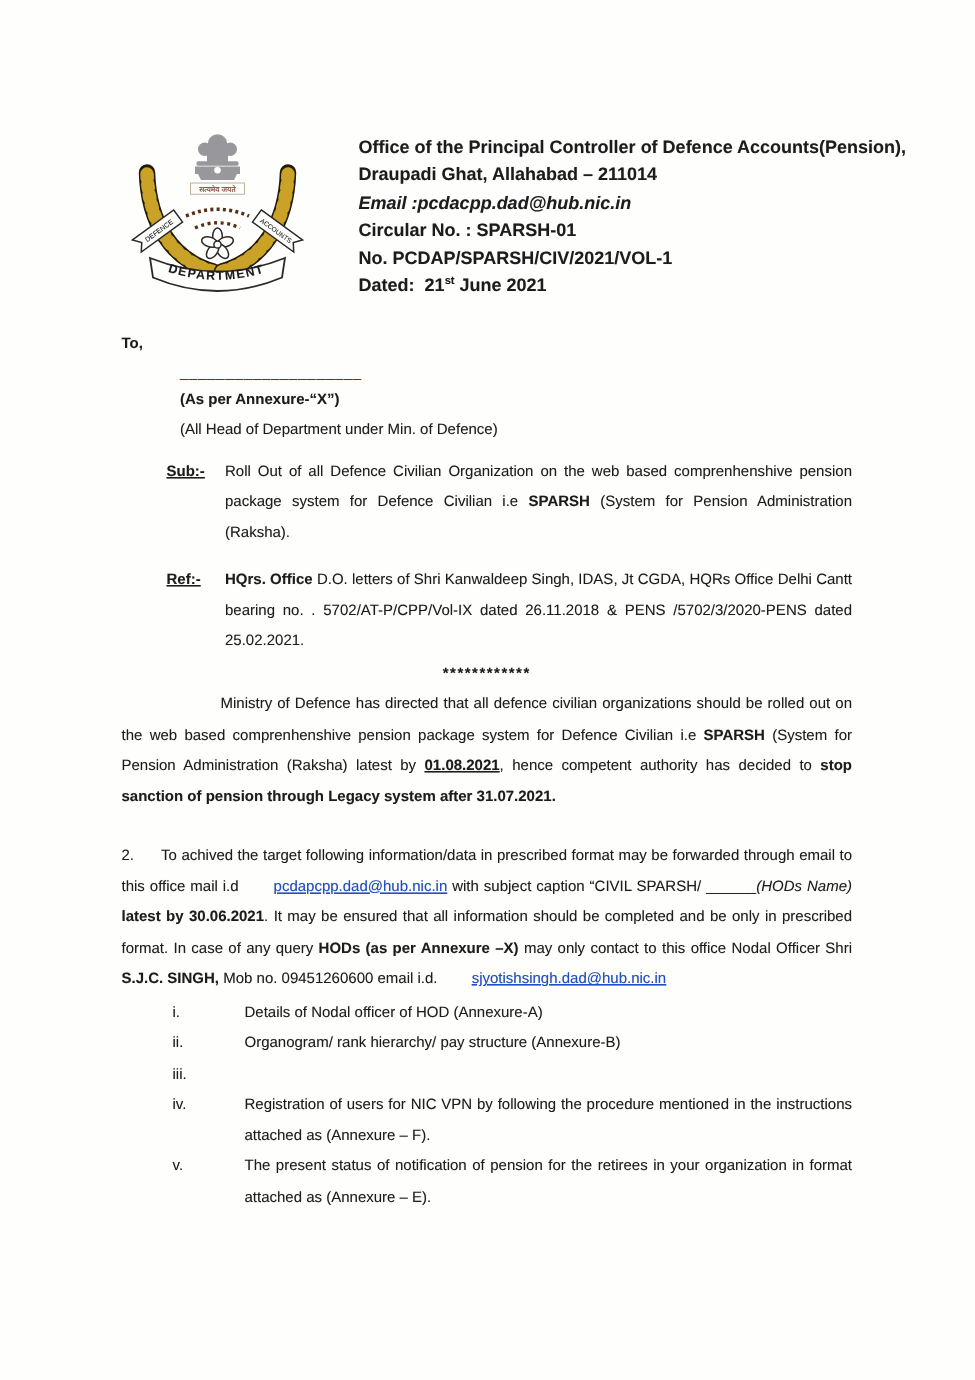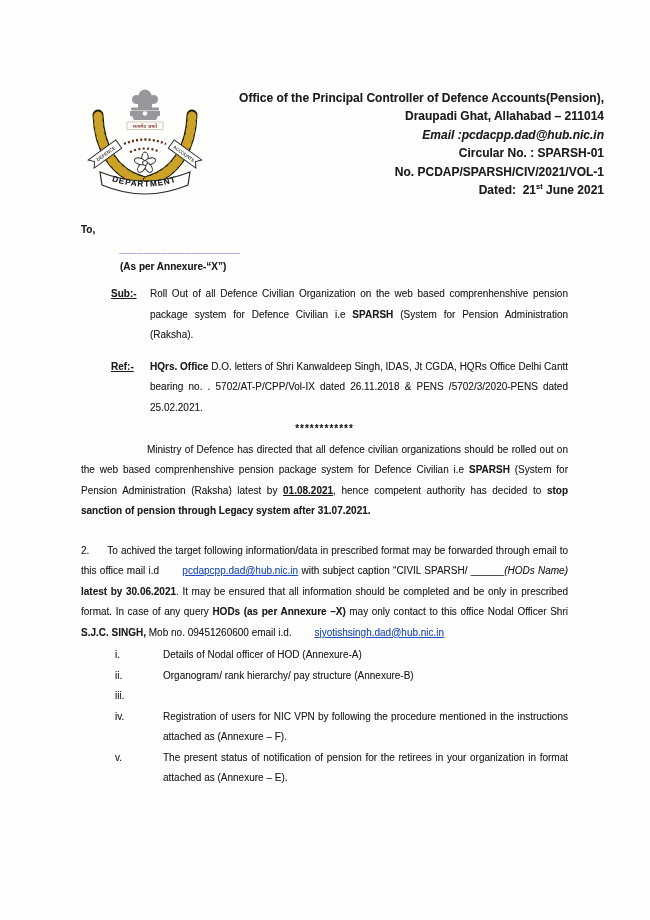--- a/index.html
+++ b/index.html
@@ -10,30 +10,30 @@
     height: 920px;
     background: #fefefd;
     font-family: "Liberation Sans", "DejaVu Sans", sans-serif;
     color: #1c1c1c;
     overflow: hidden;
     text-shadow: 0 0 0.5px rgba(45,45,45,0.35);
   }
   .logo-wrap { position: absolute; left: 84px; top: 84px; width: 122px; height: 120px; }
   .header-text {
     position: absolute; top: 89px; right: 46px;
-    text-align: right; font-size: 12px; line-height: 18.4px; font-weight: 700;
+    font-size: 12px; line-height: 18.4px; font-weight: 700;
   }
   .header-text .email { font-style: italic; }
   .body-flow {
     position: absolute; left: 81px; top: 220px; width: 487px;
     font-size: 10px; line-height: 20.5px;
   }
   .to { font-weight: 700; }
   .to-indent { margin-left: 39px; }
-  .blank-line { letter-spacing: 0.5px; color: #8b5cf6; line-height: 16px; font-style: italic; }
+  .blank-line { letter-spacing: 0.5px; color: #0c4a6e; line-height: 16px; }
   .annexure { font-weight: 700; }
   .lrow { display: flex; margin-left: 30px; }
   .sub-row { margin-top: 7px; }
   .ref-row { margin-top: 11px; }
   .lrow .lbl { flex: none; width: 39px; font-weight: 700; text-decoration: underline; }
   .lrow .txt { flex: 1; text-align: justify; }
   .stars { text-align: center; font-weight: 700; letter-spacing: 1px; margin-top: 1px; }
   .para1 { text-align: justify; text-indent: 66px; margin-top: 0; }
   .para2 { text-align: justify; margin-top: 19px; }
   .list { margin-top: 2px; }
@@ -119,20 +119,21 @@
     <div>Circular No. : SPARSH-01</div>
     <div>No. PCDAP/SPARSH/CIV/2021/VOL-1</div>
     <div><span>Dated:&nbsp;&nbsp;21</span><span class="sup">st</span><span>&nbsp;June&nbsp;2021</span></div>
   </div>
 
   <div class="body-flow">
 
     <div class="to">To,</div>
     <div class="to-indent blank-line">____________________</div>
     <div class="to-indent annexure">(As per Annexure-“X”)</div>
+    <div class="to-indent">(All Head of Department under Min. of Defence)</div>
 
     <div class="lrow sub-row">
       <span class="lbl">Sub:-</span>
       <span class="txt"><span>Roll Out of all Defence Civilian Organization on the web based comprenhenshive pension package system for Defence Civilian i.e </span><span class="b">SPARSH</span><span> (System for Pension Administration (Raksha).</span></span>
     </div>
 
     <div class="lrow ref-row">
       <span class="lbl">Ref:-</span>
       <span class="txt"><span class="b">HQrs. Office</span><span> D.O. letters of Shri Kanwaldeep Singh, IDAS, Jt CGDA, HQRs Office Delhi Cantt bearing no. . 5702/AT-P/CPP/Vol-IX dated 26.11.2018 &amp; PENS /5702/3/2020-PENS dated 25.02.2021.</span></span>
     </div>

